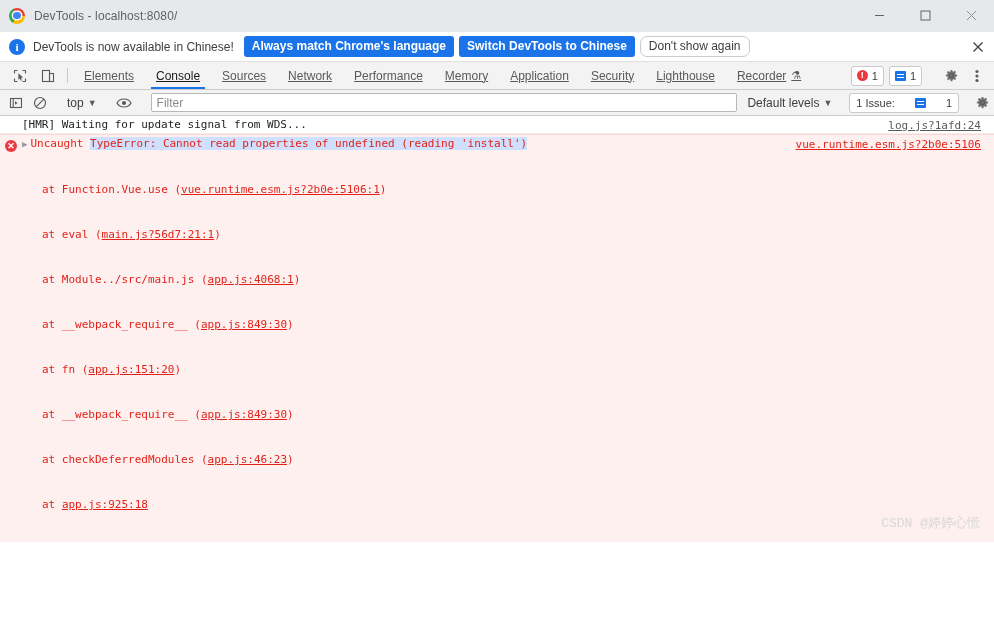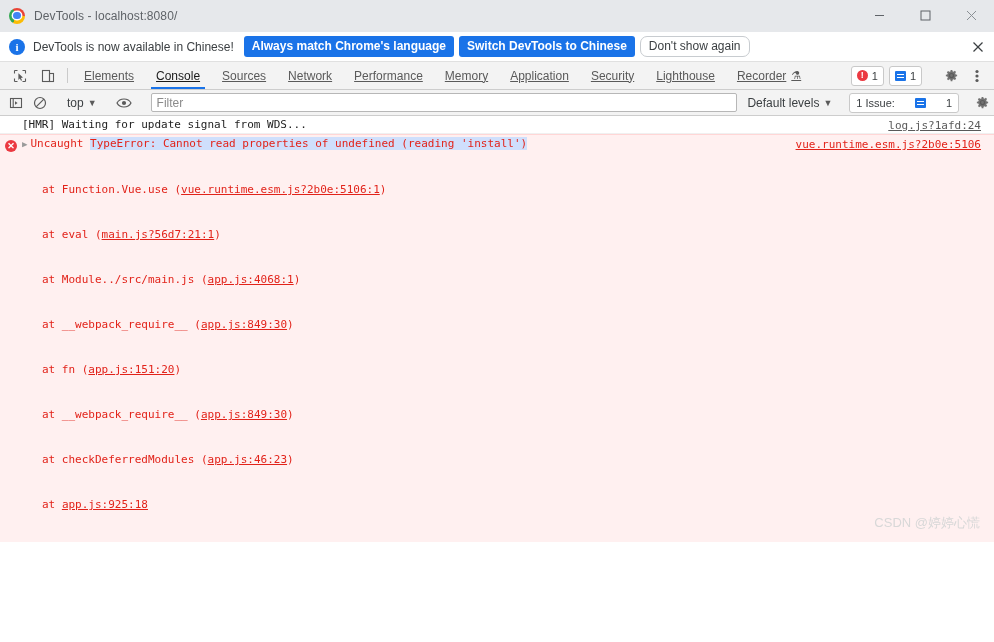--- a/index.html
+++ b/index.html
@@ -403,21 +403,21 @@
   }
   .stack-line { padding-left: 20px; }
 
   
   .watermark {
     position: absolute;
     right: 14px;
     bottom: 10px;
     color: #d8d8d8;
     font-size: 13px;
-    font-family: Liberation Sans, sans-serif;
+    font-family: Liberation Mono, monospace;
     user-select: none;
     white-space: nowrap;
     text-align: right;
   }
 </style>
 </head>
 <body>
 
 <div id="app">
 

